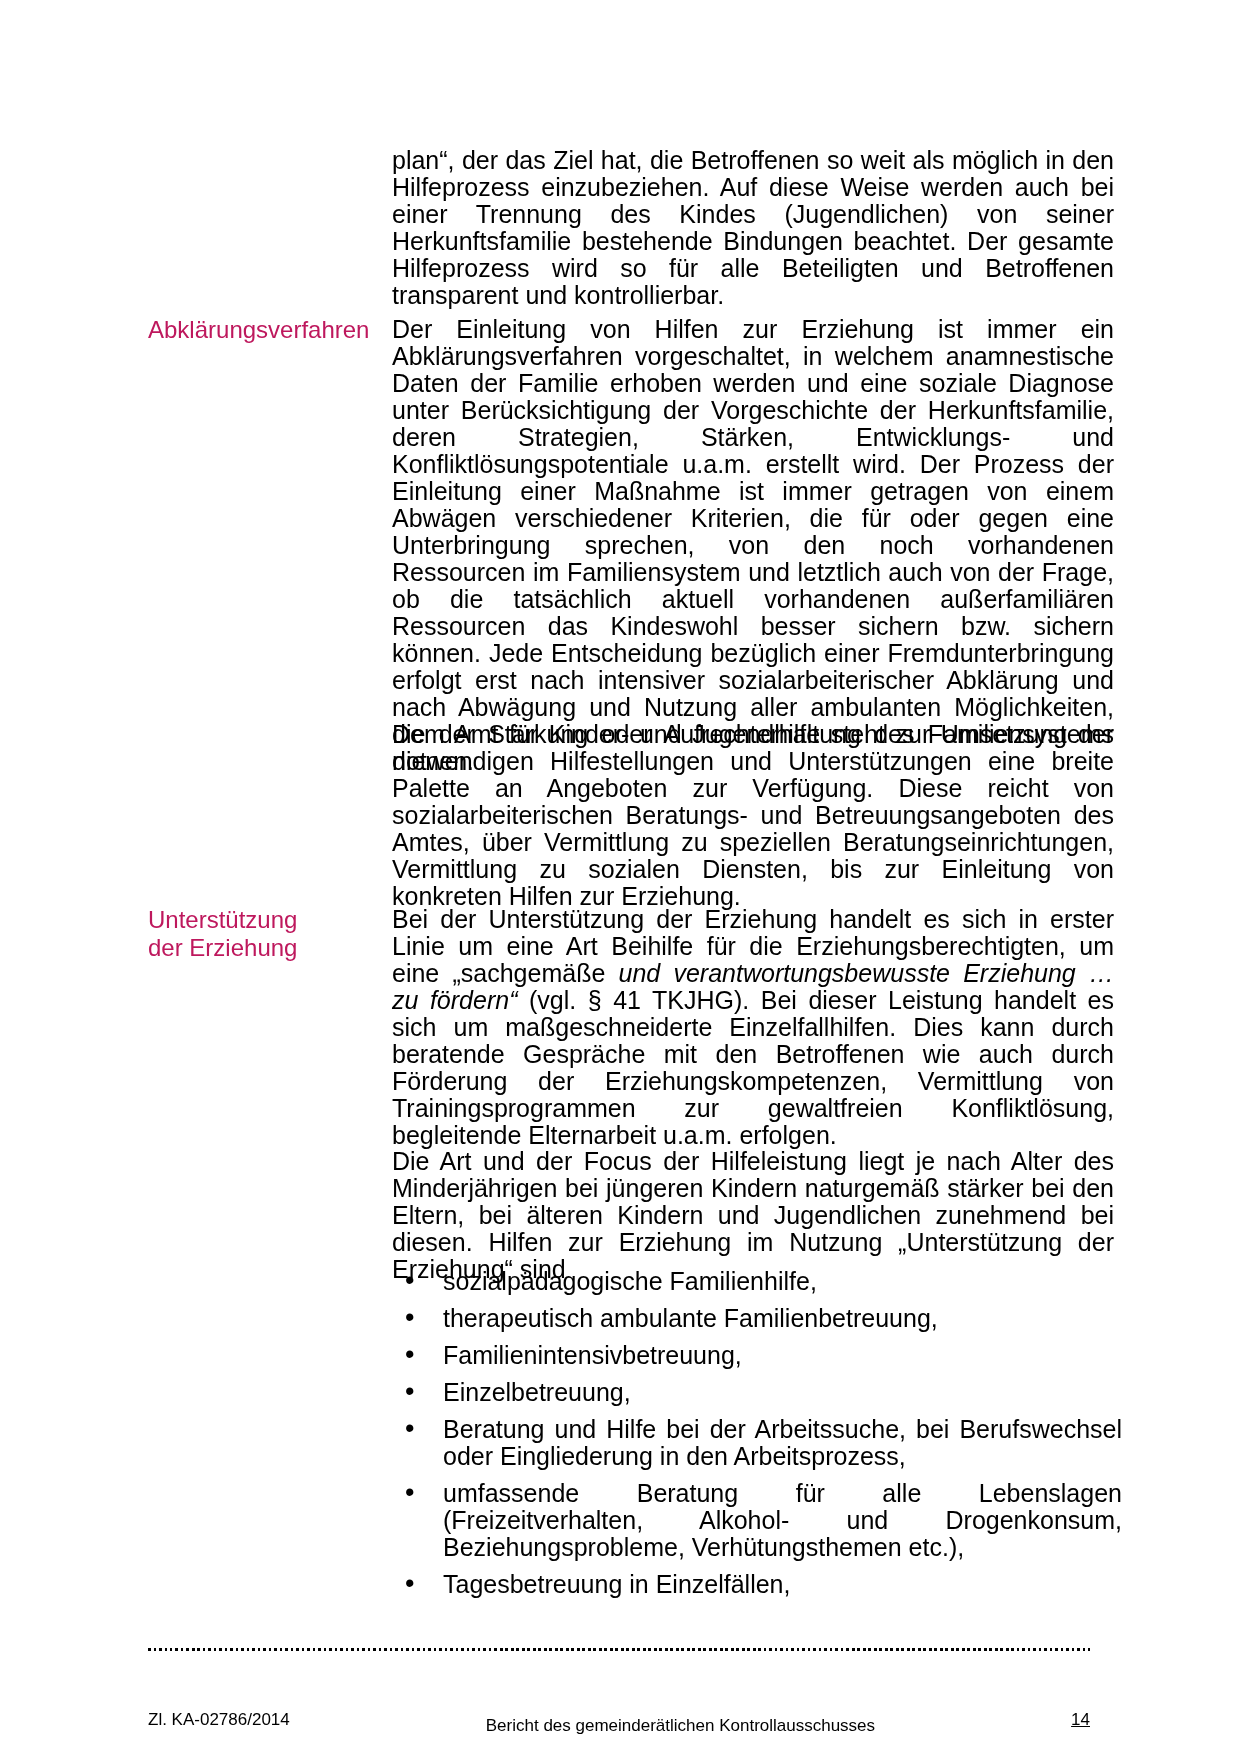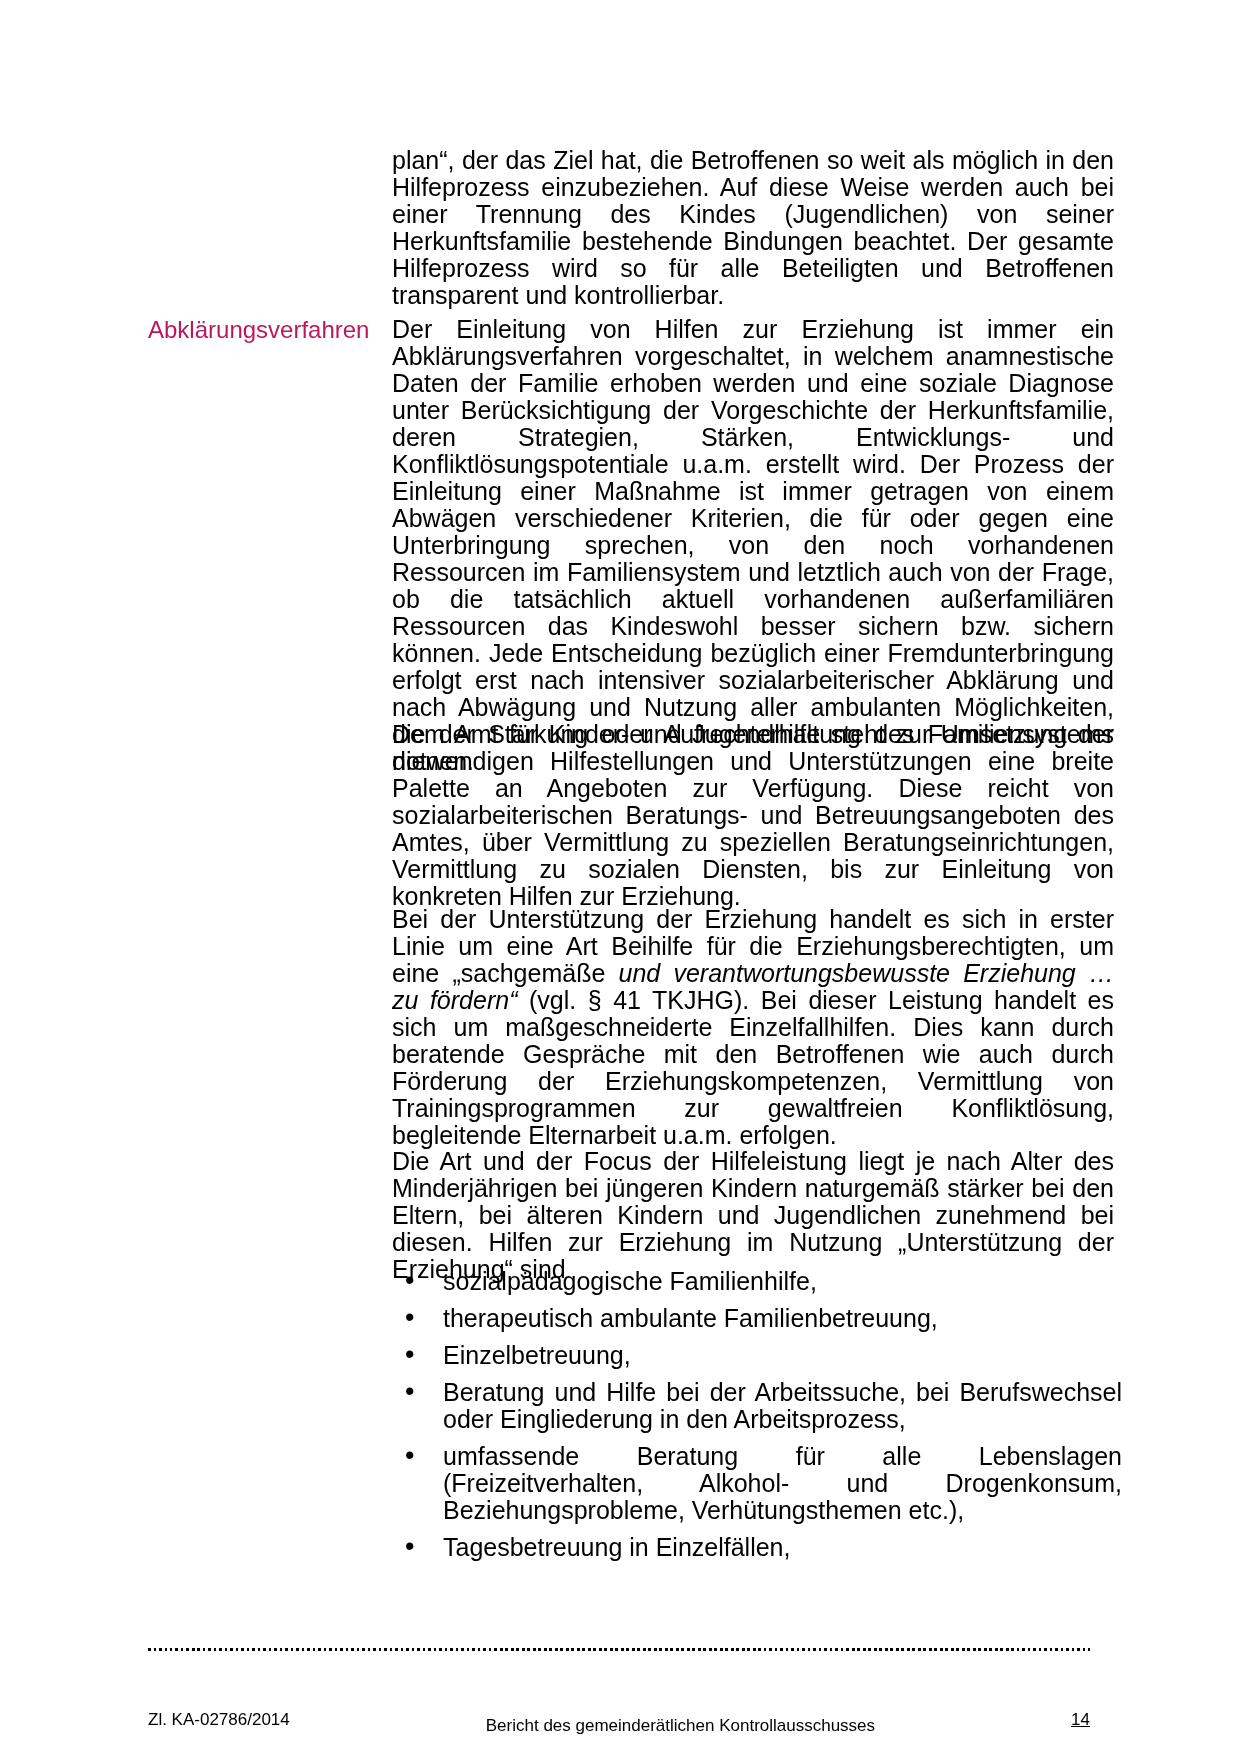--- a/index.html
+++ b/index.html
@@ -61,28 +61,33 @@
 <div class="page">
 
   <p class="body-text pos-p1">plan“, der das Ziel hat, die Betroffenen so weit als möglich in den Hilfeprozess einzubeziehen. Auf diese Weise werden auch bei einer Trennung des Kindes (Jugendlichen) von seiner Herkunftsfamilie bestehende Bindungen beachtet. Der gesamte Hilfeprozess wird so für alle Beteiligten und Betroffenen transparent und kontrollierbar.</p>
 
   <div class="margin-label pos-label1">Abklärungsverfahren</div>
 
   <p class="body-text pos-p2">Der Einleitung von Hilfen zur Erziehung ist immer ein Abklärungsverfahren vorgeschaltet, in welchem anamnestische Daten der Familie erhoben werden und eine soziale Diagnose unter Berücksichtigung der Vorgeschichte der Herkunftsfamilie, deren Strategien, Stärken, Entwicklungs- und Konfliktlösungspotentiale u.a.m. erstellt wird. Der Prozess der Einleitung einer Maßnahme ist immer getragen von einem Abwägen verschiedener Kriterien, die für oder gegen eine Unterbringung sprechen, von den noch vorhandenen Ressourcen im Familiensystem und letztlich auch von der Frage, ob die tatsächlich aktuell vorhandenen außerfamiliären Ressourcen das Kindeswohl besser sichern bzw. sichern können. Jede Entscheidung bezüglich einer Fremdunterbringung erfolgt erst nach intensiver sozialarbeiterischer Abklärung und nach Abwägung und Nutzung aller ambulanten Möglichkeiten, die der Stärkung oder Aufrechterhaltung des Familiensystems dienen.</p>
 
   <p class="body-text pos-p3">Dem Amt für Kinder- und Jugendhilfe steht zur Umsetzung der notwendigen Hilfestellungen und Unterstützungen eine breite Palette an Angeboten zur Verfügung. Diese reicht von sozialarbeiterischen Beratungs- und Betreuungsangeboten des Amtes, über Vermittlung zu speziellen Beratungseinrichtungen, Vermittlung zu sozialen Diensten, bis zur Einleitung von konkreten Hilfen zur Erziehung.</p>
 
+  <div class="margin-label pos-label2">
+    <div>Unterstützung</div>
+    <div>der Erziehung</div>
+  </div>
 
   <p class="body-text pos-p4"><span>Bei der Unterstützung der Erziehung handelt es sich in erster Linie um eine Art Beihilfe für die Erziehungsberechtigten, um eine „sachgemäße </span><span class="italic">und verantwortungsbewusste Erziehung … zu fördern“</span><span> (vgl. § 41 TKJHG). Bei dieser Leistung handelt es sich um maßgeschneiderte Einzelfallhilfen. Dies kann durch beratende Gespräche mit den Betroffenen wie auch durch Förderung der Erziehungskompetenzen, Vermittlung von Trainingsprogrammen zur gewaltfreien Konfliktlösung, begleitende Elternarbeit u.a.m. erfolgen.</span></p>
 
   <p class="body-text pos-p5">Die Art und der Focus der Hilfeleistung liegt je nach Alter des Minderjährigen bei jüngeren Kindern naturgemäß stärker bei den Eltern, bei älteren Kindern und Jugendlichen zunehmend bei diesen. Hilfen zur Erziehung im Nutzung „Unterstützung der Erziehung“ sind</p>
 
   <ul class="bullet-list">
     <li>sozialpädagogische Familienhilfe,</li>
     <li>therapeutisch ambulante Familienbetreuung,</li>
+    <li>Familienintensivbetreuung,</li>
     <li>Einzelbetreuung,</li>
     <li>Beratung und Hilfe bei der Arbeitssuche, bei Berufswechsel oder Eingliederung in den Arbeitsprozess,</li>
     <li>umfassende Beratung für alle Lebenslagen (Freizeitverhalten, Alkohol- und Drogenkonsum, Beziehungsprobleme, Verhütungsthemen etc.),</li>
     <li>Tagesbetreuung in Einzelfällen,</li>
   </ul>
 
   <div class="footer-line"></div>
 
   <div class="footer-row">
     <span class="footer-ref">Zl. KA-02786/2014</span>

